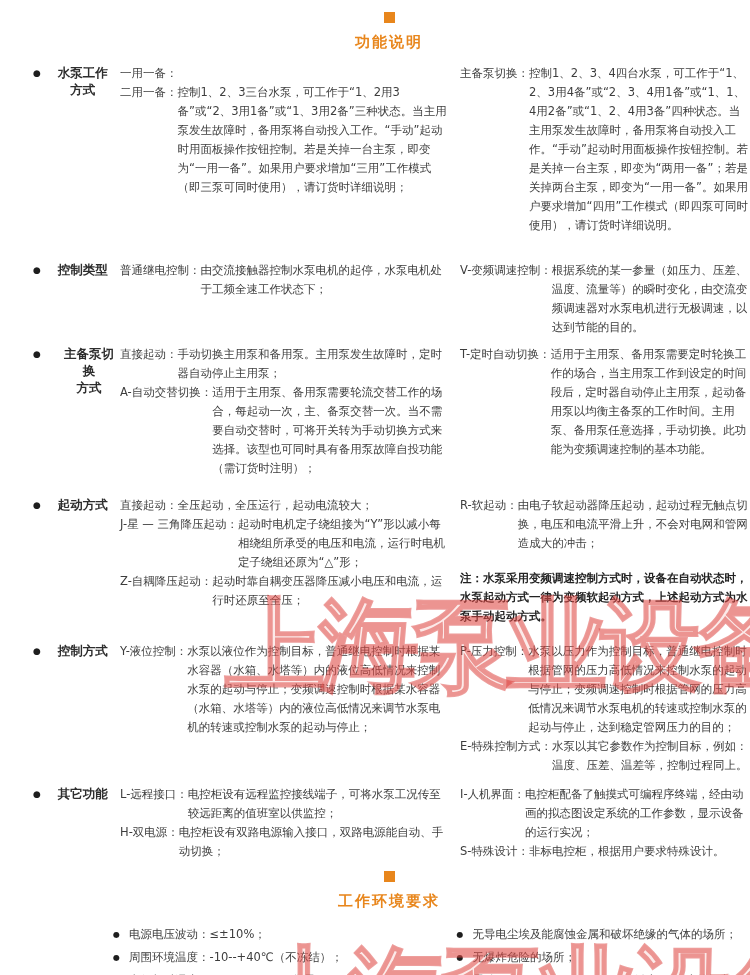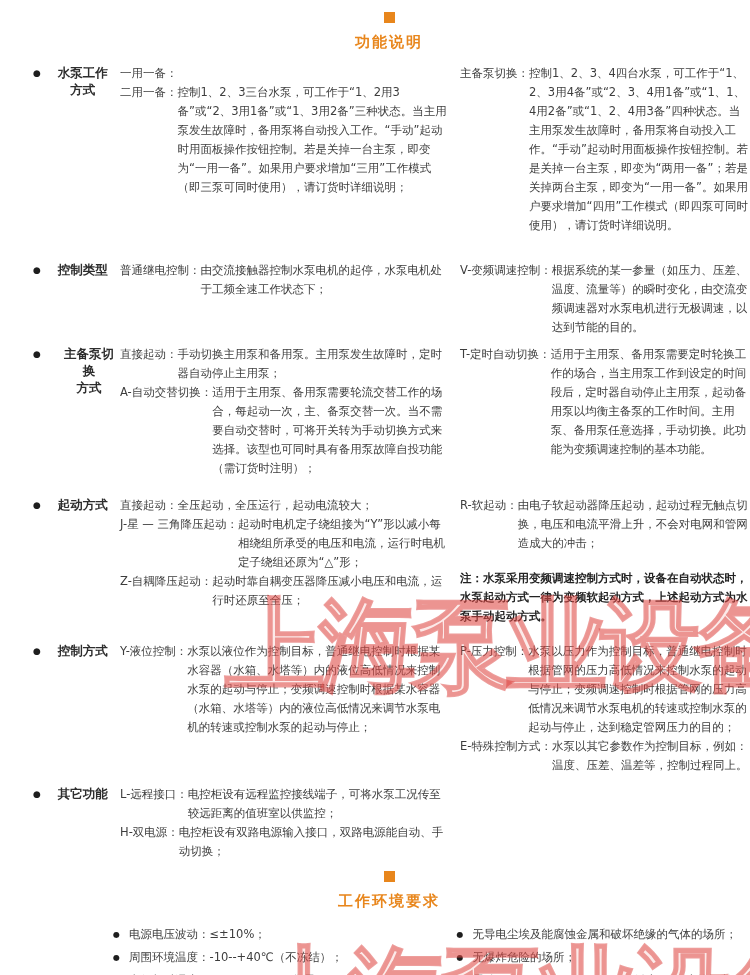--- a/index.html
+++ b/index.html
@@ -195,20 +195,30 @@
     <div class="col-left">
       <div class="item">
         <span class="term">L-远程接口：</span>
         <span class="def">电控柜设有远程监控接线端子，可将水泵工况传至较远距离的值班室以供监控；</span>
       </div>
       <div class="item">
         <span class="term">H-双电源：</span>
         <span class="def">电控柜设有双路电源输入接口，双路电源能自动、手动切换；</span>
       </div>
     </div>
+    <div class="col-right">
+      <div class="item">
+        <span class="term">I-人机界面：</span>
+        <span class="def">电控柜配备了触摸式可编程序终端，经由动画的拟态图设定系统的工作参数，显示设备的运行实况；</span>
+      </div>
+      <div class="item">
+        <span class="term">S-特殊设计：</span>
+        <span class="def">非标电控柜，根据用户要求特殊设计。</span>
+      </div>
+    </div>
   </div>
 
   <div class="h1">
     <span class="sq"></span>
     <span class="t">工作环境要求</span>
   </div>
   <div class="env-cols">
     <div class="env-left">
       <div class="env-item">
         <span class="edot">●</span>

